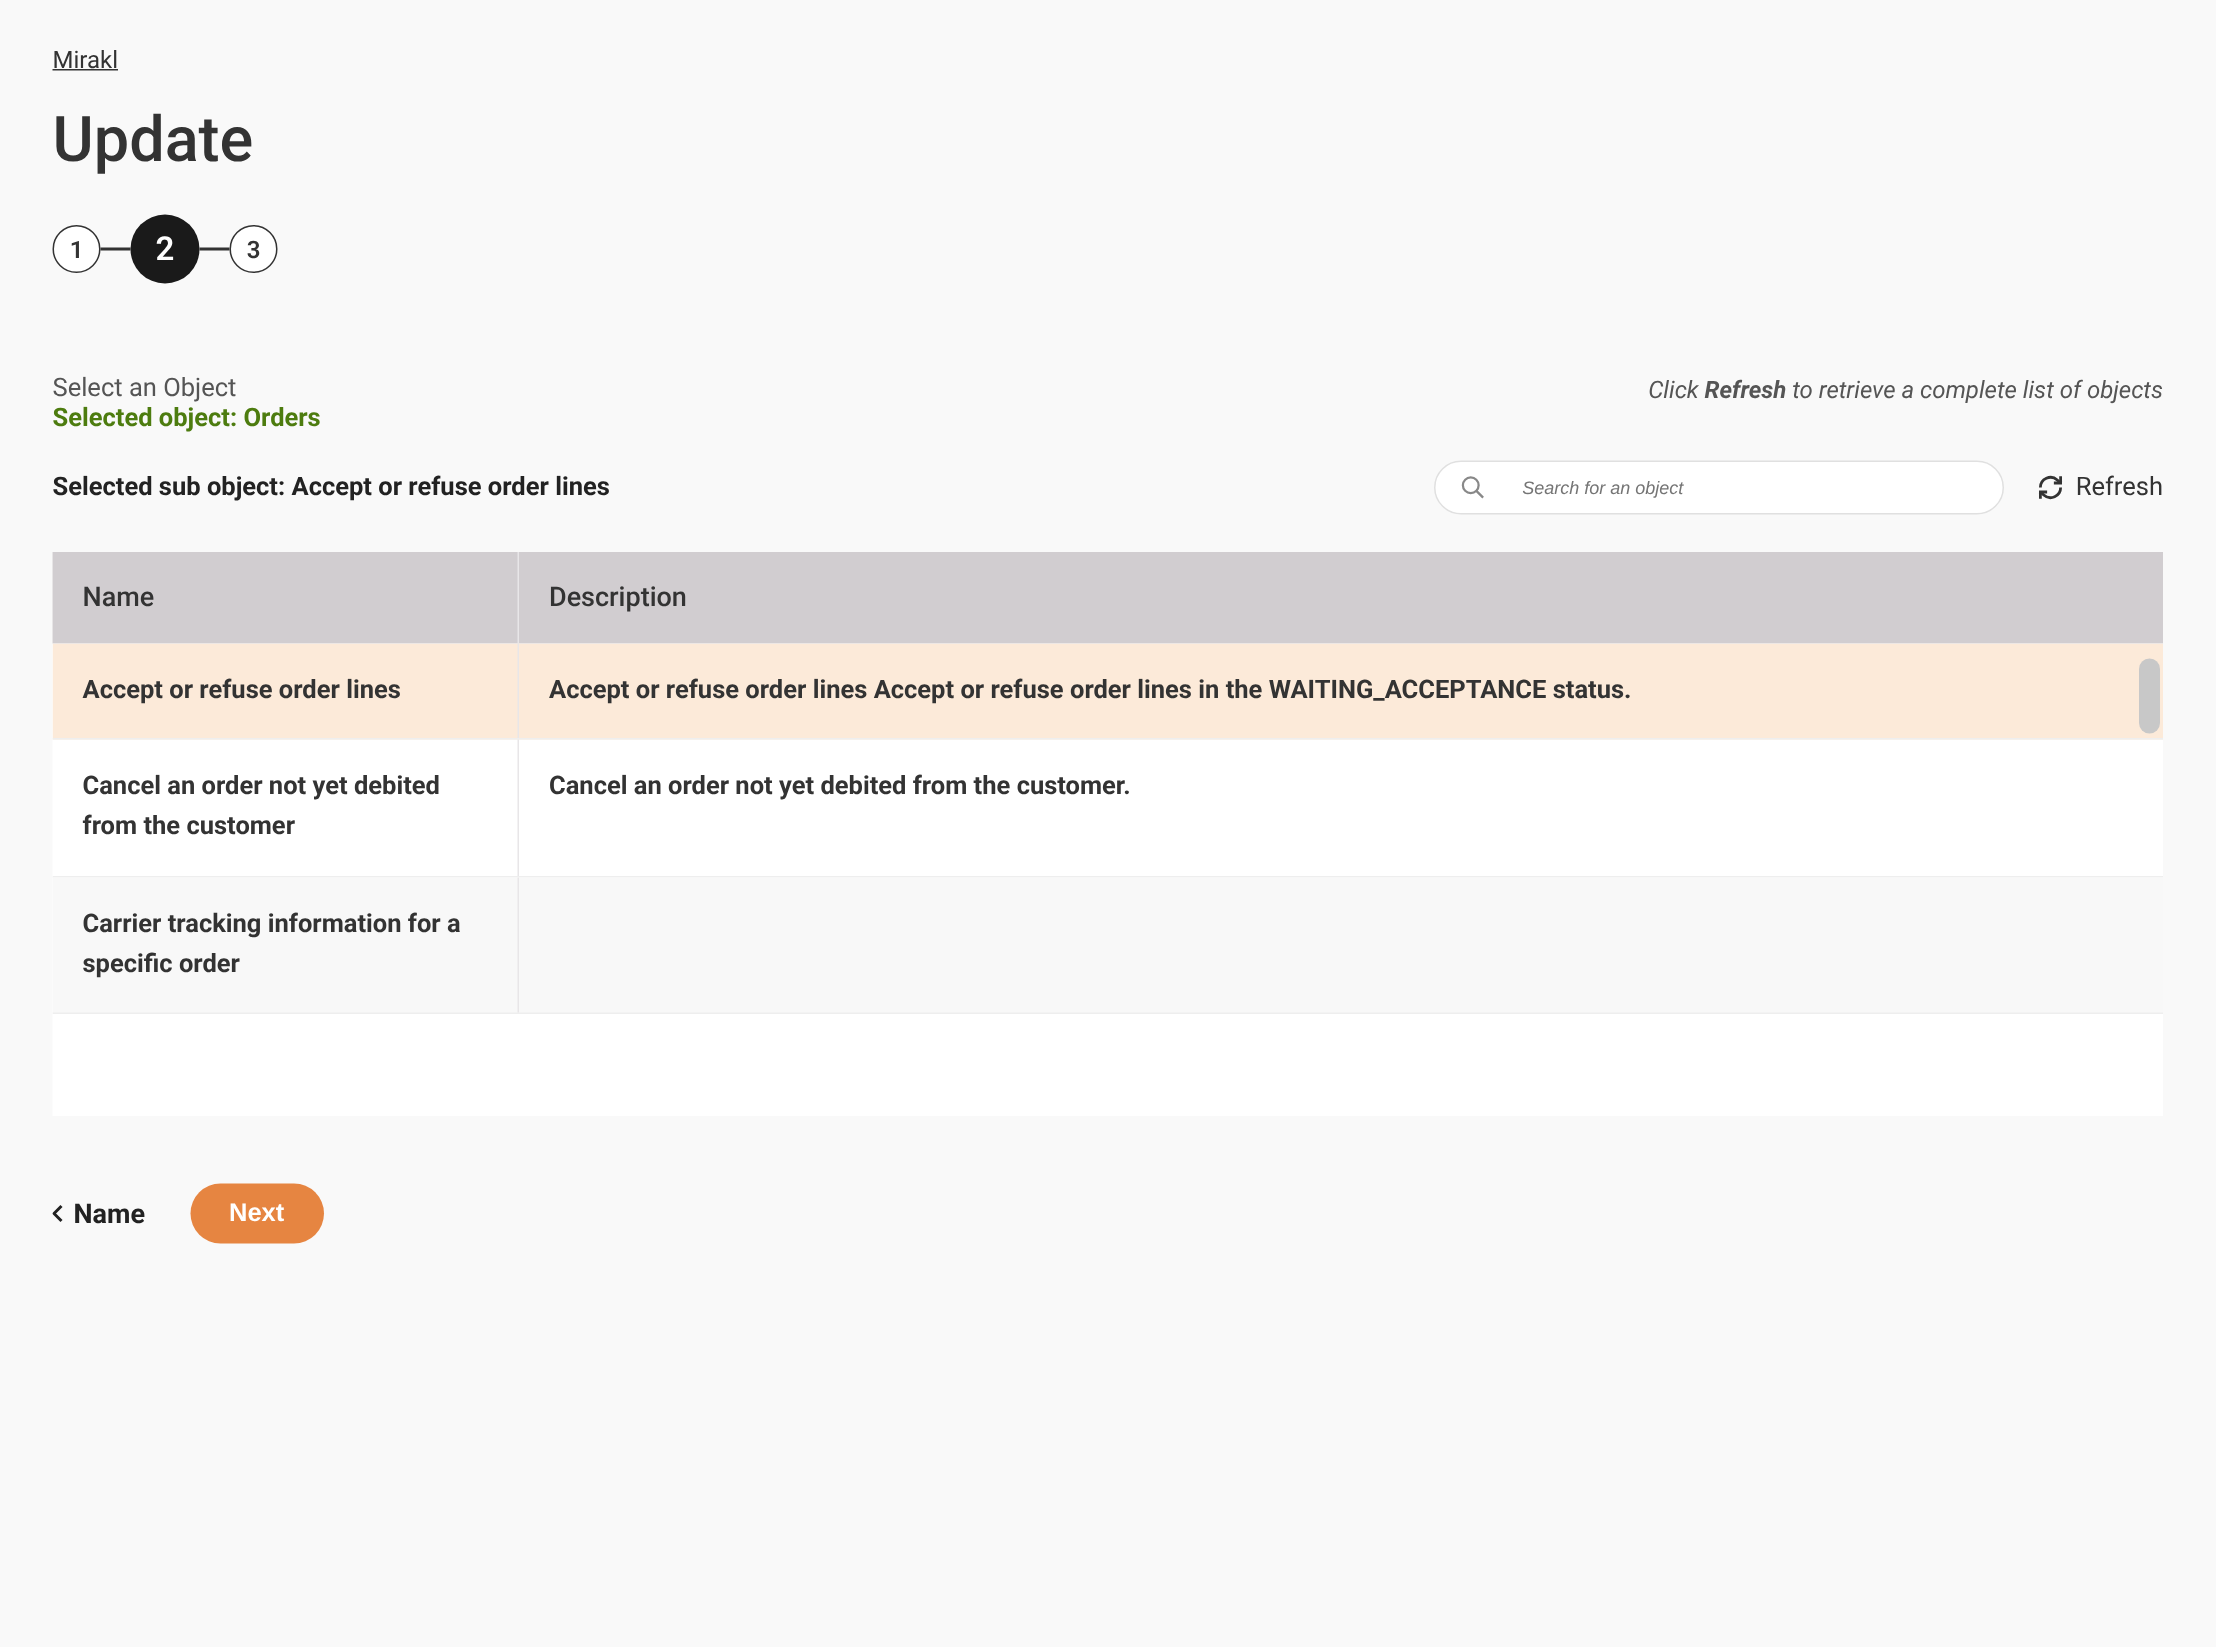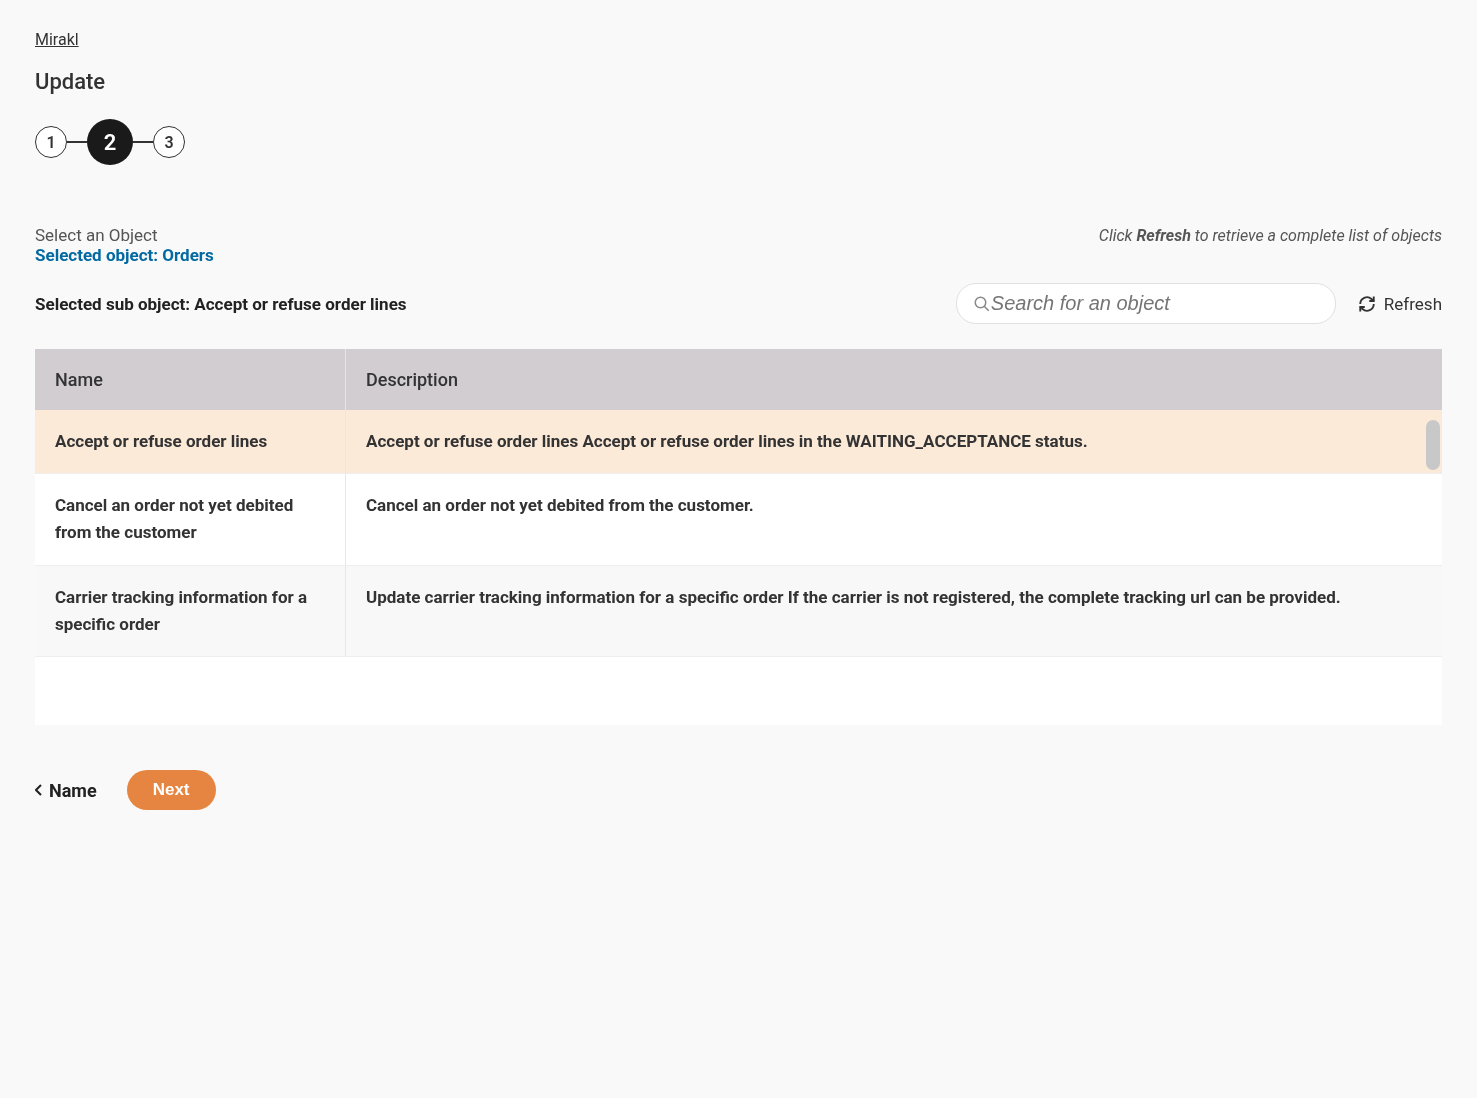--- a/index.html
+++ b/index.html
@@ -13,21 +13,21 @@
       color: #333;
       padding: 30px 35px;
     }
     .breadcrumb {
       text-decoration: underline;
       color: #333;
       font-size: 16px;
       cursor: pointer;
     }
     h1.page-title {
-      font-size: 22px;
+      font-size: 42px;
       font-weight: 500;
       color: #333;
       margin-top: 20px;
       margin-bottom: 25px;
     }
     .stepper {
       display: flex;
       align-items: center;
       margin-bottom: 60px;
     }
@@ -72,21 +72,21 @@
       font-style: italic;
       color: #555;
     }
     .refresh-hint strong {
       font-style: italic;
       font-weight: 700;
     }
     .selected-object {
       font-size: 17px;
       font-weight: 700;
-      color: #0369a1;
+      color: #4d7c0f;
       margin-bottom: 18px;
     }
     .sub-row {
       display: flex;
       justify-content: space-between;
       align-items: center;
       margin-bottom: 25px;
     }
     .selected-sub {
       font-size: 17px;
@@ -106,24 +106,24 @@
       border-radius: 20px;
       padding: 8px 16px;
       width: 380px;
     }
     .search-box svg {
       flex-shrink: 0;
     }
     .search-box input {
       border: none;
       outline: none;
-      font-size: 20px;
+      font-size: 12px;
       font-style: italic;
       color: #4d7c0f;
-      margin-left: 0;
+      margin-left: 24px;
       width: 100%;
       background: transparent;
     }
     .refresh-btn {
       display: flex;
       align-items: center;
       gap: 8px;
       cursor: pointer;
       font-size: 17px;
       color: #333;
@@ -266,21 +266,20 @@
     <div class="tr selected">
       <div class="td col-name">Accept or refuse order lines</div>
       <div class="td col-desc">Accept or refuse order lines Accept or refuse order lines in the WAITING_ACCEPTANCE status.</div>
     </div>
     <div class="tr">
       <div class="td col-name">Cancel an order not yet debited from the customer</div>
       <div class="td col-desc">Cancel an order not yet debited from the customer.</div>
     </div>
     <div class="tr alt">
       <div class="td col-name">Carrier tracking information for a specific order</div>
-      <div class="td col-desc">Update carrier tracking information for a specific order If the carrier is not registered, the complete tracking url can be provided.</div>
     </div>
     <div class="scroll-track"></div>
   </div>
 </div>
 
 <div class="footer">
   <div class="back-btn">
     <svg width="8" height="12" viewBox="0 0 8 12" fill="none" stroke="#222" stroke-width="2">
       <polyline points="6,1 1,6 6,11"></polyline>
     </svg>

